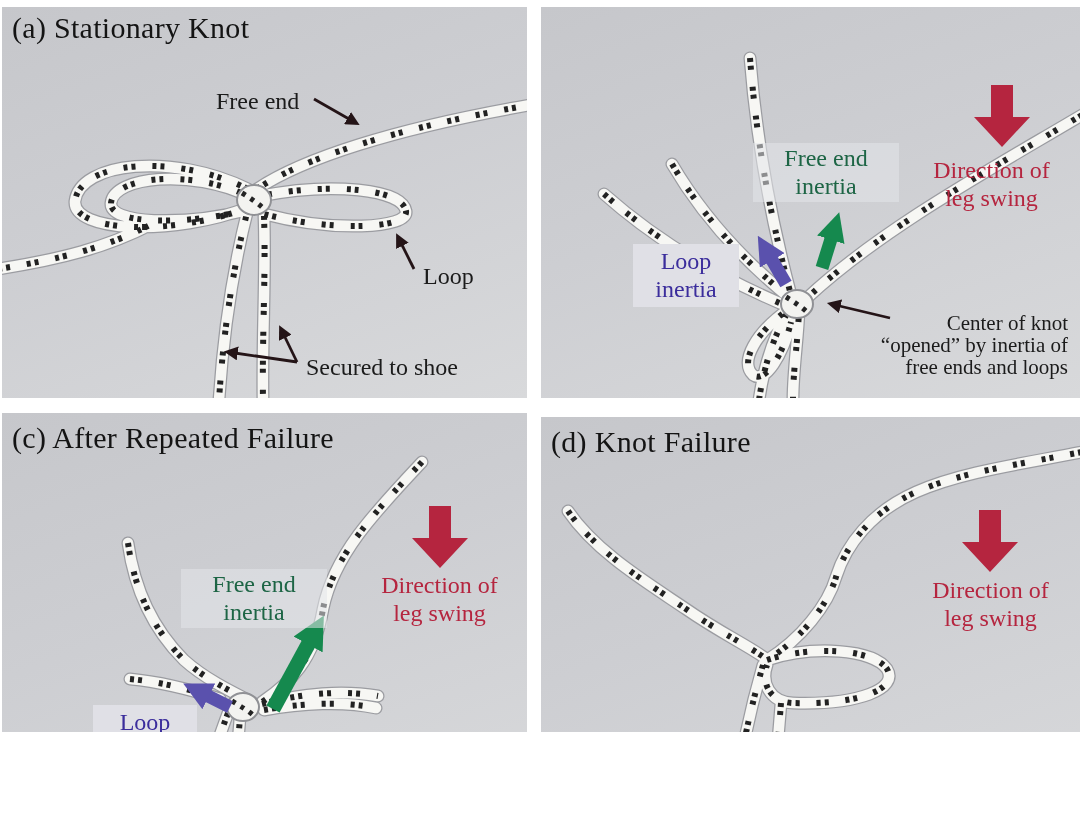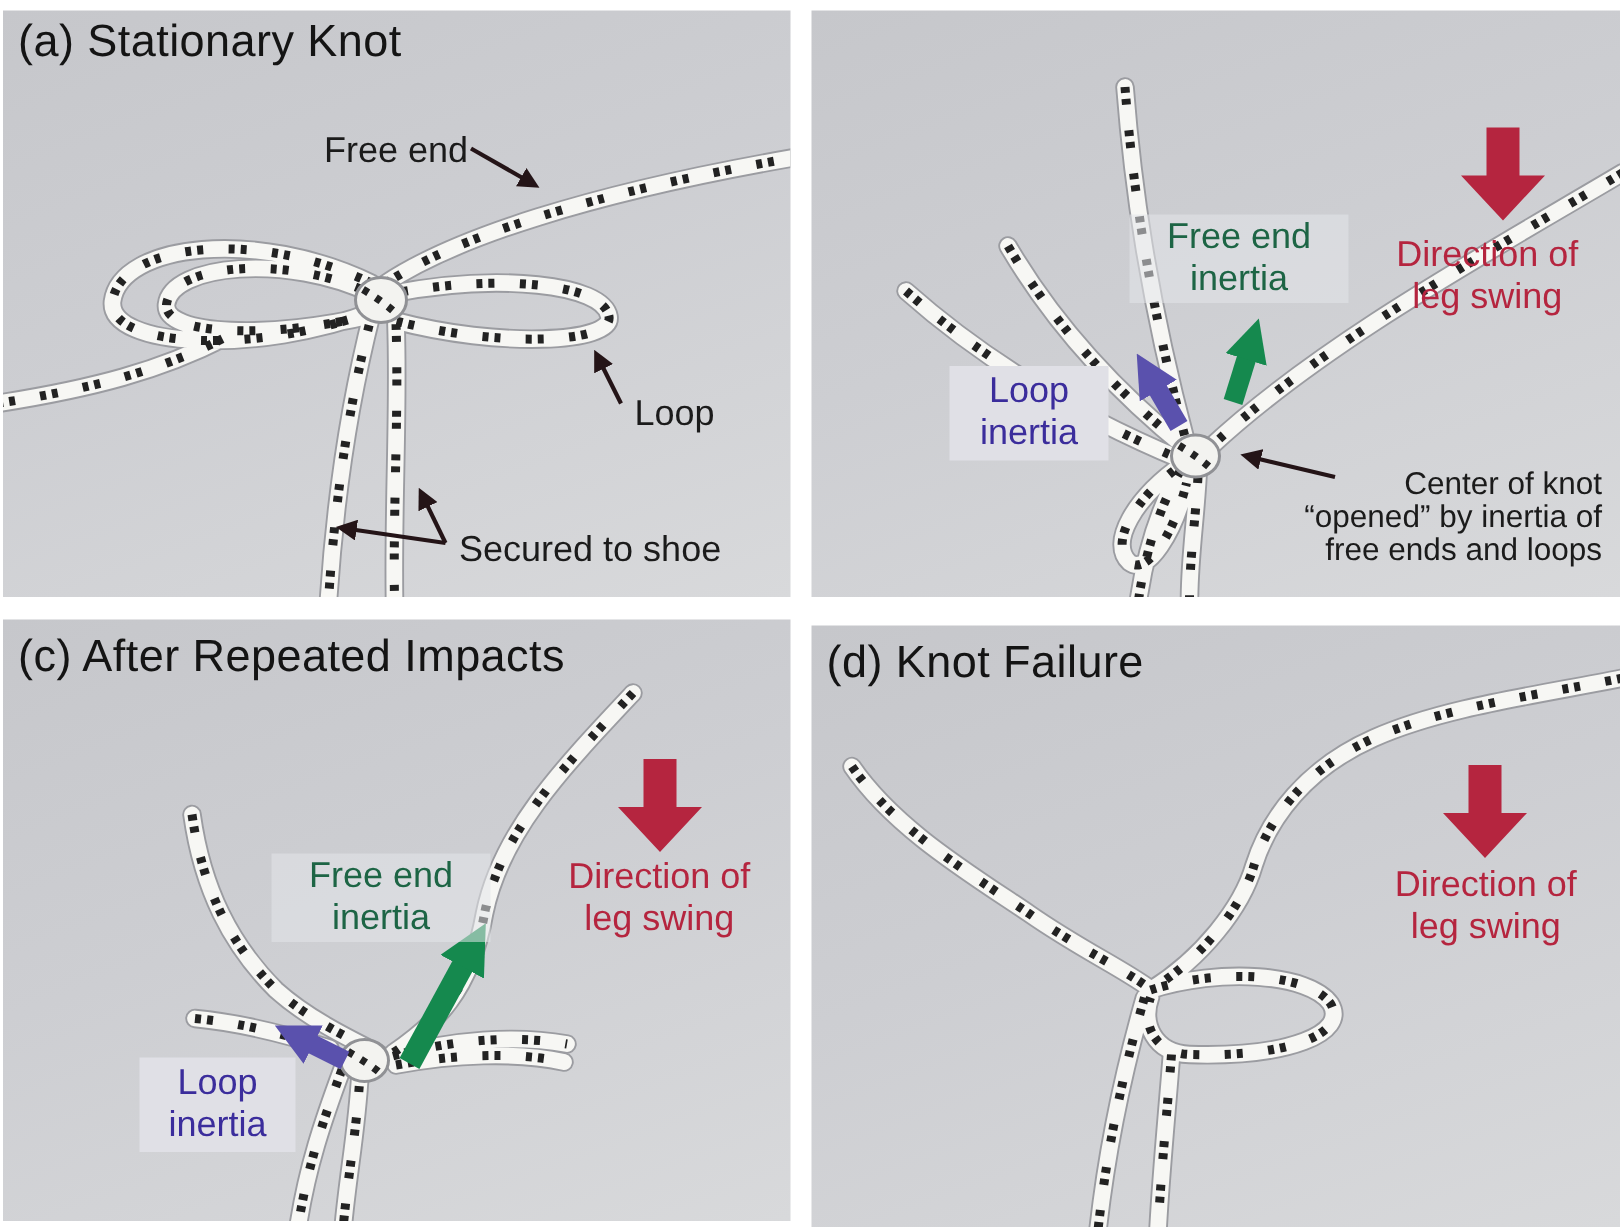--- a/index.html
+++ b/index.html
@@ -1,17 +1,17 @@
 <!DOCTYPE html>
 <html><head>
 <meta charset="utf-8">
 <style>
   html,body{margin:0;padding:0;background:#ffffff;}
-  #fig{position:relative;width:1080px;height:818px;background:#ffffff;overflow:hidden;
-       font-family:Liberation Sans, sans-serif;}
+  #fig{position:relative;width:1080px;height:732px;background:#ffffff;overflow:hidden;
+       font-family:Liberation Serif, serif;}
   .panel{position:absolute;overflow:hidden;
          background:linear-gradient(160deg,#c6c7cb 0%,#cdced2 45%,#d8d9db 100%);}
   #panel-a{left:2px;top:7px;width:525px;height:391px;}
   #panel-b{left:541px;top:7px;width:539px;height:391px;}
   #panel-c{left:2px;top:413px;width:525px;height:401px;}
   #panel-d{left:541px;top:417px;width:539px;height:401px;}
   .panel svg{position:absolute;left:0;top:0;}
   .title{position:absolute;left:10px;top:4px;margin:0;font-size:30px;font-weight:normal;
          color:#141414;letter-spacing:.3px;white-space:nowrap;}
   .label{position:absolute;font-size:24px;line-height:1.18;white-space:pre-line;}
@@ -152,21 +152,21 @@
       <g>
         <line class="arr-thick arr-purple" style="stroke-width:13" x1="228" y1="294" x2="194" y2="277" marker-end="url(#mp)"></line>
       </g>
       <g>
         <line class="arr-thick arr-green" style="stroke-width:15" x1="271" y1="296" x2="314" y2="217" marker-end="url(#mg)"></line>
       </g>
       <g>
         <polygon class="red-arrow" points="427,93 449,93 449,125 466,125 438,155 410,125 427,125"></polygon>
       </g>
     </svg>
-    <h2 class="title" style="top:8px;">(c) After Repeated Impacts</h2>
+    <h2 class="title" style="top:8px;">(c) After Repeated Failure</h2>
     <div class="label center-label t-green boxed-soft" style="left:179px;top:156px;width:130px;">Free end
 inertia</div>
     <div class="label center-label t-red" style="left:365px;top:158px;width:145px;">Direction of
 leg swing</div>
     <div class="label center-label t-purple boxed" style="left:91px;top:292px;width:80px;">Loop
 inertia</div>
   </section>
 
   <section class="panel" id="panel-d">
     <svg width="539" height="401" viewBox="0 0 539 401">

